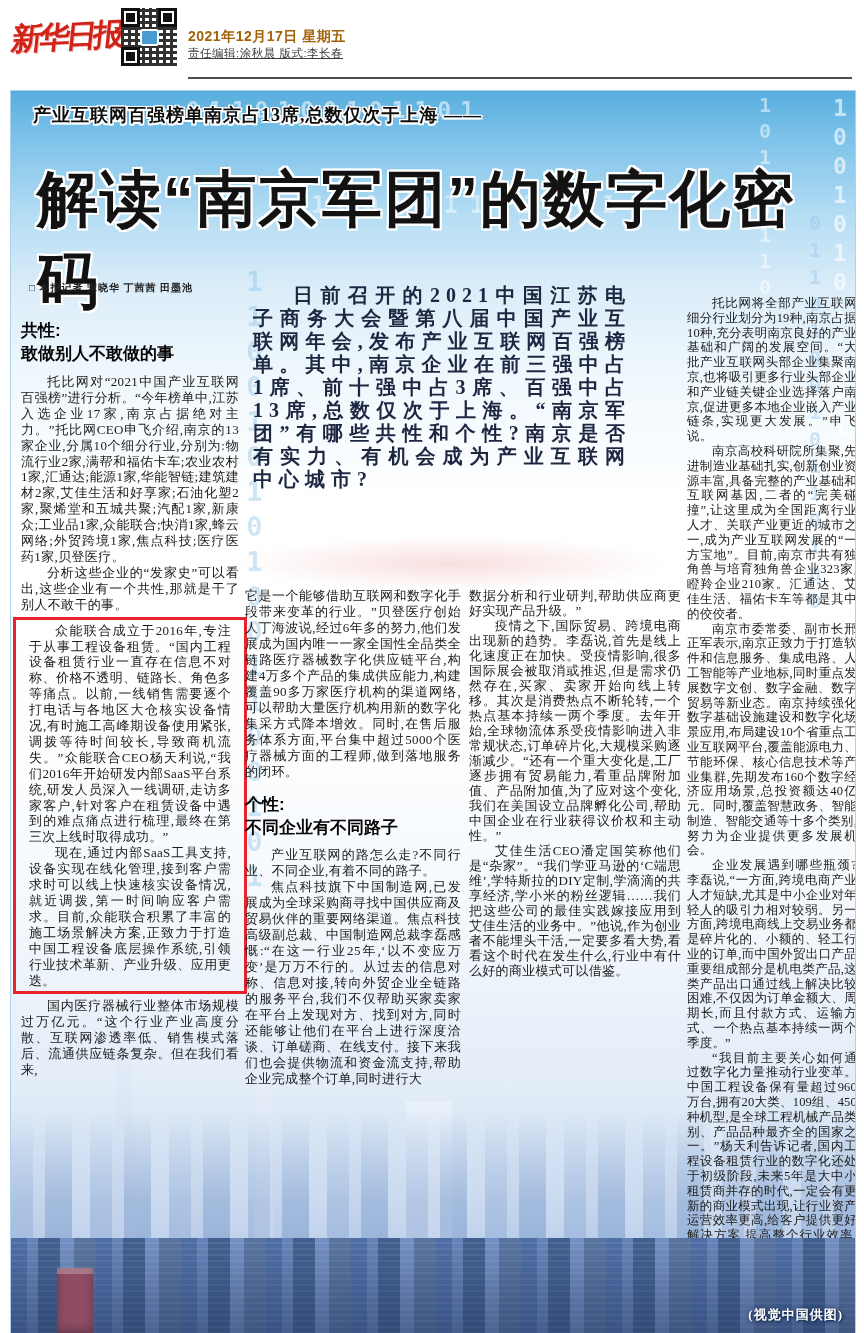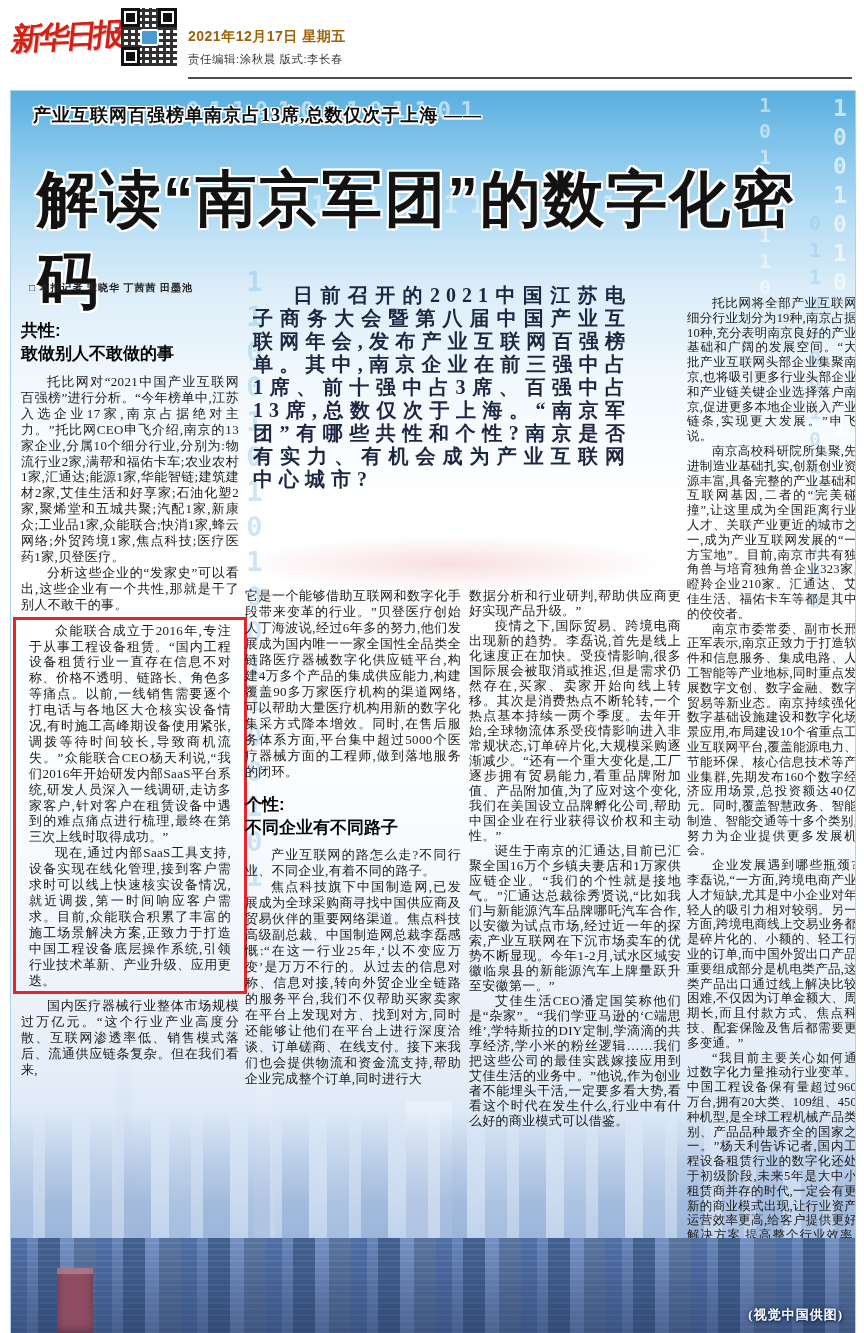--- a/index.html
+++ b/index.html
@@ -14,21 +14,21 @@
   .qr-noise{position:absolute;inset:0;opacity:.9;background-image:
       repeating-linear-gradient(0deg,#1b1b1b 0 3px,transparent 3px 6px),
       repeating-linear-gradient(90deg,#1b1b1b 0 3px,transparent 3px 7px);}
   .finder{position:absolute;width:13px;height:13px;border:3px solid #101010;background:#fff;}
   .finder::after{content:"";position:absolute;inset:2px;background:#101010;}
   .f-tl{left:0;top:0}.f-tr{right:0;top:0}.f-bl{left:0;bottom:0}
   .qr-logo{position:absolute;left:19px;top:21px;width:15px;height:13px;background:#4a9ad4;
            border:2px solid #fff;border-radius:3px;}
   .dateblock{position:absolute;left:188px;top:28px;font-family:"Liberation Sans","DejaVu Sans",sans-serif;}
   .date-line{font-size:14px;font-weight:700;color:#a16207;letter-spacing:.5px;}
-  .editor-line{font-size:11.5px;color:#3c3c3c;margin-top:6px;letter-spacing:.5px;}
+  .editor-line{font-size:11.5px;color:#3c3c3c;margin-top:0;letter-spacing:.5px;text-decoration:underline;}
   .head-rule{position:absolute;left:188px;top:77px;width:664px;height:2px;background:#4d4d4d;}
 
   
   .poster{position:absolute;left:10px;top:90px;width:844px;height:1243px;overflow:hidden;
       border:1px solid #aed2ec;
       background:linear-gradient(180deg,#58aede 0%,#7fc3ea 4%,#b5ddf4 10%,#dcedf9 16%,
                  #f0f8fd 23%,#ffffff 33%,#fdfeff 52%,#f4f8fc 66%,#eef4fb 78%);}
   .pink-glow{position:absolute;left:225px;top:445px;width:430px;height:55px;
       background:radial-gradient(ellipse at center,rgba(246,206,206,.65),rgba(246,206,206,0) 70%);}
 
@@ -160,29 +160,28 @@
         <span>个性:</span><br>
         <span>不同企业有不同路子</span>
       </h2>
       <p class="ind">产业互联网的路怎么走?不同行业、不同企业,有着不同的路子。</p>
       <p class="ind">焦点科技旗下中国制造网,已发展成为全球采购商寻找中国供应商及贸易伙伴的重要网络渠道。焦点科技高级副总裁、中国制造网总裁李磊感慨:“在这一行业25年,‘以不变应万变’是万万不行的。从过去的信息对称、信息对接,转向外贸企业全链路的服务平台,我们不仅帮助买家卖家在平台上发现对方、找到对方,同时还能够让他们在平台上进行深度洽谈、订单磋商、在线支付。接下来我们也会提供物流和资金流支持,帮助企业完成整个订单,同时进行大</p>
     </section>
 
     <section class="col col3">
       <p class="cont">数据分析和行业研判,帮助供应商更好实现产品升级。”</p>
       <p class="ind">疫情之下,国际贸易、跨境电商出现新的趋势。李磊说,首先是线上化速度正在加快。受疫情影响,很多国际展会被取消或推迟,但是需求仍然存在,买家、卖家开始向线上转移。其次是消费热点不断轮转,一个热点基本持续一两个季度。去年开始,全球物流体系受疫情影响进入非常规状态,订单碎片化,大规模采购逐渐减少。“还有一个重大变化是,工厂逐步拥有贸易能力,看重品牌附加值、产品附加值,为了应对这个变化,我们在美国设立品牌孵化公司,帮助中国企业在行业获得议价权和主动性。”</p>
-      <p class="ind">诞生于南京的汇通达,目前已汇聚全国16万个乡镇夫妻店和1万家供应链企业。“我们的个性就是接地气。”汇通达总裁徐秀贤说,“比如我们与新能源汽车品牌哪吒汽车合作,以安徽为试点市场,经过近一年的探索,产业互联网在下沉市场卖车的优势不断显现。今年1-2月,试水区域安徽临泉县的新能源汽车上牌量跃升至安徽第一。”</p>
       <p class="ind">艾佳生活CEO潘定国笑称他们是“杂家”。“我们学亚马逊的‘C端思维’,学特斯拉的DIY定制,学滴滴的共享经济,学小米的粉丝逻辑……我们把这些公司的最佳实践嫁接应用到艾佳生活的业务中。”他说,作为创业者不能埋头干活,一定要多看大势,看看这个时代在发生什么,行业中有什么好的商业模式可以借鉴。</p>
     </section>
 
     <section class="col col4">
       <p class="ind">托比网将全部产业互联网细分行业划分为19种,南京占据10种,充分表明南京良好的产业基础和广阔的发展空间。“大批产业互联网头部企业集聚南京,也将吸引更多行业头部企业和产业链关键企业选择落户南京,促进更多本地企业嵌入产业链条,实现更大发展。”申飞说。</p>
       <p class="ind">南京高校科研院所集聚,先进制造业基础扎实,创新创业资源丰富,具备完整的产业基础和互联网基因,二者的“完美碰撞”,让这里成为全国距离行业人才、关联产业更近的城市之一,成为产业互联网发展的“一方宝地”。目前,南京市共有独角兽与培育独角兽企业323家,瞪羚企业210家。汇通达、艾佳生活、福佑卡车等都是其中的佼佼者。</p>
       <p class="ind">南京市委常委、副市长邢正军表示,南京正致力于打造软件和信息服务、集成电路、人工智能等产业地标,同时重点发展数字文创、数字金融、数字贸易等新业态。南京持续强化数字基础设施建设和数字化场景应用,布局建设10个省重点工业互联网平台,覆盖能源电力、节能环保、核心信息技术等产业集群,先期发布160个数字经济应用场景,总投资额达40亿元。同时,覆盖智慧政务、智能制造、智能交通等十多个类别,努力为企业提供更多发展机会。</p>
-      <p class="ind">企业发展遇到哪些瓶颈?李磊说,“一方面,跨境电商产业人才短缺,尤其是中小企业对年轻人的吸引力相对较弱。另一方面,跨境电商线上交易业务都是碎片化的、小额的、轻工行业的订单,而中国外贸出口产品重要组成部分是机电类产品,这类产品出口通过线上解决比较困难,不仅因为订单金额大、周期长,而且付款方式、焦点科技、配套保险及售后都需要更多变通。”</p>
+      <p class="ind">企业发展遇到哪些瓶颈?李磊说,“一方面,跨境电商产业人才短缺,尤其是中小企业对年轻人的吸引力相对较弱。另一方面,跨境电商线上交易业务都是碎片化的、小额的、轻工行业的订单,而中国外贸出口产品重要组成部分是机电类产品,这类产品出口通过线上解决比较困难,不仅因为订单金额大、周期长,而且付款方式、运输方式、一个热点基本持续一两个季度。”</p>
       <p class="ind">“我目前主要关心如何通过数字化力量推动行业变革。中国工程设备保有量超过960万台,拥有20大类、109组、450种机型,是全球工程机械产品类别、产品品种最齐全的国家之一。”杨天利告诉记者,国内工程设备租赁行业的数字化还处于初级阶段,未来5年是大中小租赁商并存的时代,一定会有更新的商业模式出现,让行业资产运营效率更高,给客户提供更好解决方案,提高整个行业效率,这才是行业的未来。</p>
     </section>
 
     <div class="city-fade"></div>
     <div class="tower t1"></div>
     <div class="tower t2"></div>
     <div class="tower t3"></div>
     <div class="tower t4"></div>
     <div class="city-mid"></div>
     <div class="city-near"></div>

